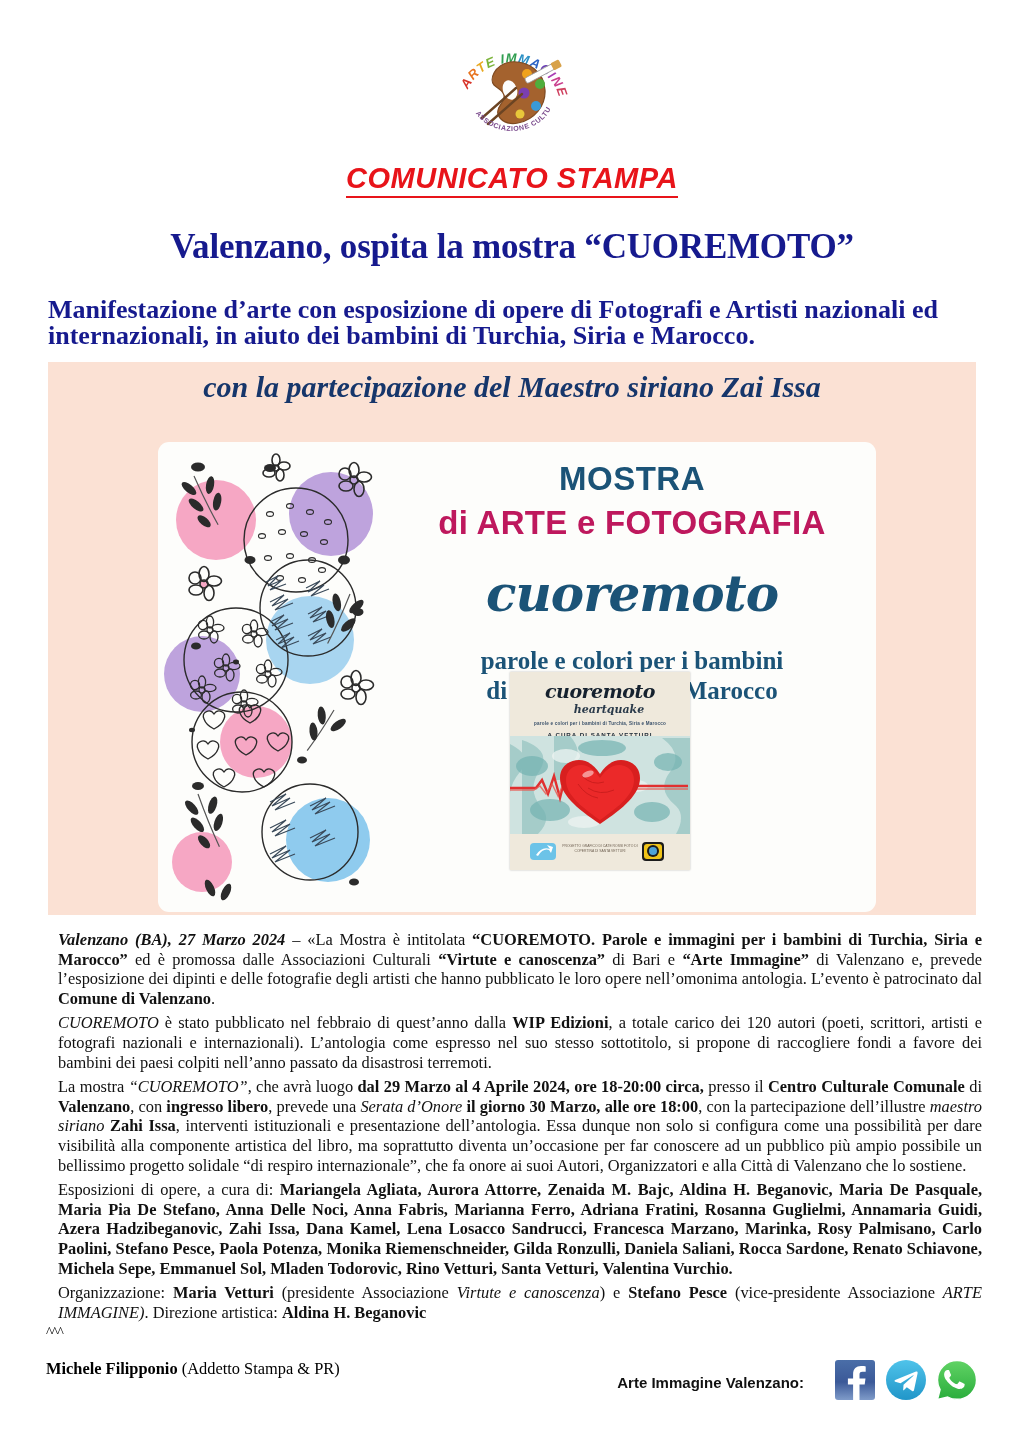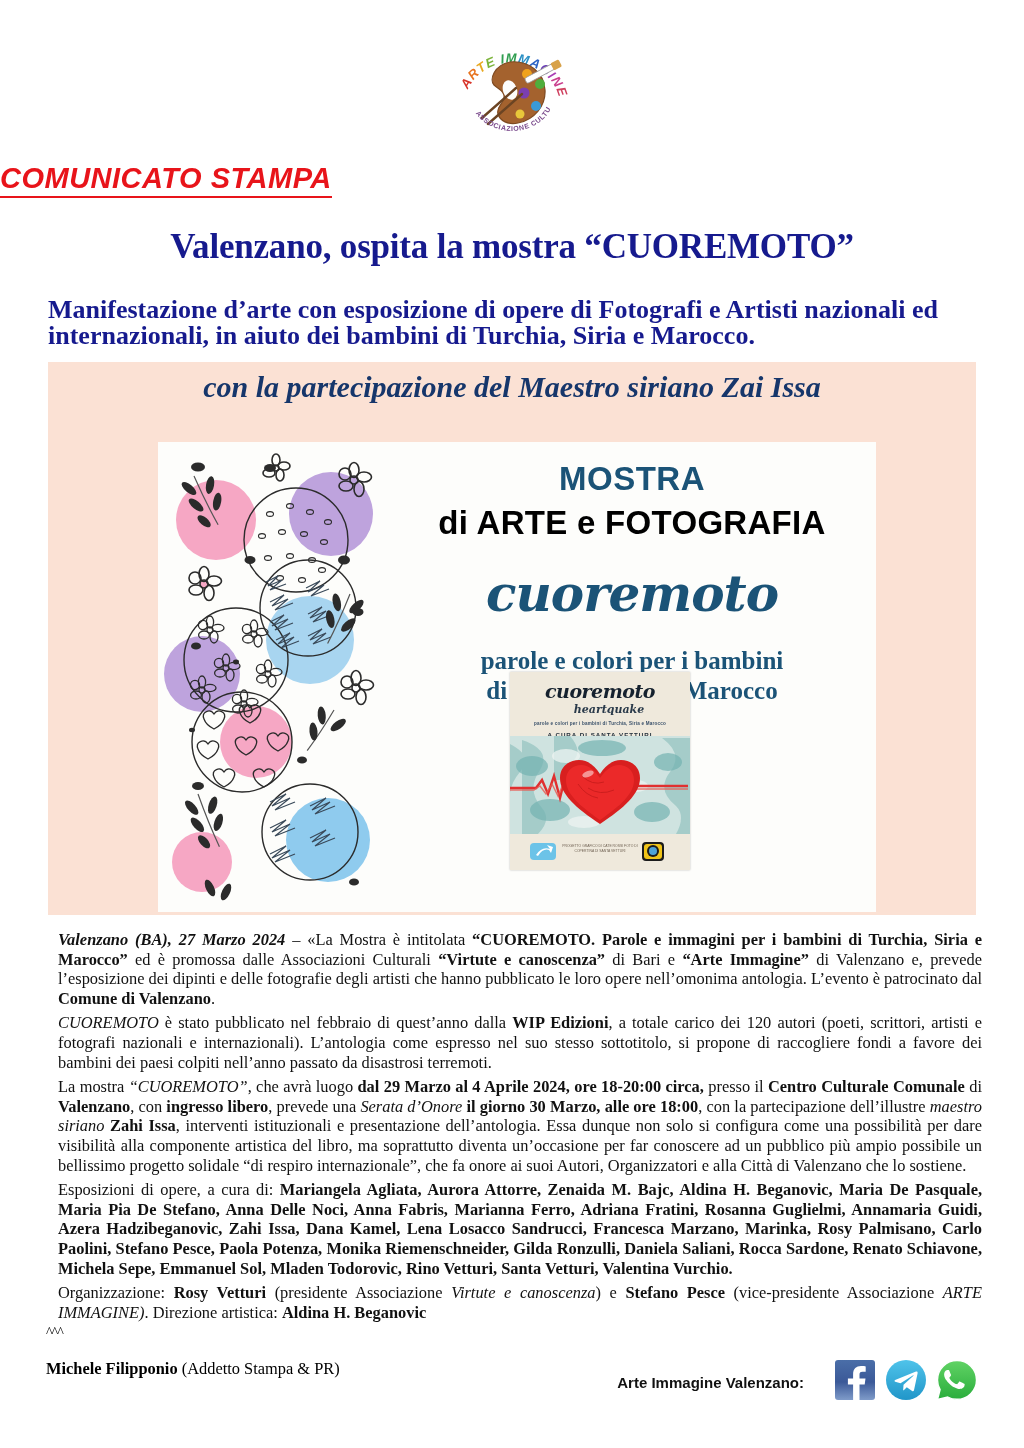--- a/index.html
+++ b/index.html
@@ -25,21 +25,21 @@
   .logo {
     position: relative;
     width: 120px; height: 118px;
   }
   .logo svg { display: block; }
 
   
   .press-release {
     position: absolute;
     top: 162px; left: 0; width: 1024px;
-    text-align: left;
+    text-align: center;
   }
   .press-release span {
     font-family: "Liberation Sans", sans-serif;
     font-weight: bold;
     font-style: italic;
     font-size: 29px;
     letter-spacing: 0.5px;
     color: #e8141a;
     border-bottom: 2px solid #e8141a;
     padding-bottom: 2px;
@@ -84,20 +84,21 @@
   }
   .poster-head .l1 { font-size: 27px; line-height: 32px; letter-spacing: 0.3px;}
   .poster-head .l2 { font-size: 30px; line-height: 30px; }
 
   .poster-inner {
     position: absolute;
     top: 80px; left: 110px;
     width: 718px; height: 470px;
     background: #fdfdfb;
     overflow: hidden;
+    border-radius: 11px;
   }
 
   .deco {
     position: absolute;
     top: 0; left: 0;
     width: 230px; height: 470px;
     overflow: hidden;
   }
 
   .poster-text {
@@ -111,21 +112,21 @@
     font-weight: bold;
     font-size: 33px;
     color: #1b5377;
     margin-top: 18px;
     letter-spacing: 0.5px;
   }
   .pt-arte {
     font-family: "Liberation Sans", sans-serif;
     font-weight: bold;
     font-size: 33px;
-    color: #000000;
+    color: #be185d;
     margin-top: 6px;
     letter-spacing: 0.3px;
   }
   .pt-script {
     font-family: "DejaVu Serif", serif;
     font-style: italic;
     font-weight: bold;
     font-size: 50px;
     color: #1b5377;
     margin-top: 22px;
@@ -602,21 +603,21 @@
 <div class="body-wrap">
 
   <p class="para"><span class="bi">Valenzano (BA), 27 Marzo 2024</span><span> – </span><span>«La Mostra è intitolata </span><span class="b">“CUOREMOTO. Parole e immagini per i bambini di Turchia, Siria e Marocco”</span><span> ed è promossa dalle Associazioni Culturali </span><span class="b">“Virtute e canoscenza”</span><span> di Bari e </span><span class="b">“Arte Immagine”</span><span> di Valenzano e, prevede l’esposizione dei dipinti e delle fotografie degli artisti che hanno pubblicato le loro opere nell’omonima antologia. L’evento è patrocinato dal </span><span class="b">Comune di Valenzano</span><span>.</span></p>
 
   <p class="para"><span class="i">CUOREMOTO</span><span> è stato pubblicato nel febbraio di quest’anno dalla </span><span class="b">WIP Edizioni</span><span>, a totale carico dei 120 autori (poeti, scrittori, artisti e fotografi nazionali e internazionali). L’antologia come espresso nel suo stesso sottotitolo, si propone di raccogliere fondi a favore dei bambini dei paesi colpiti nell’anno passato da disastrosi terremoti.</span></p>
 
   <p class="para"><span>La mostra </span><span class="i">“CUOREMOTO”</span><span>, che avrà luogo </span><span class="b">dal 29 Marzo al 4 Aprile 2024, ore 18-20:00 circa,</span><span> presso il </span><span class="b">Centro Culturale Comunale</span><span> di </span><span class="b">Valenzano</span><span>, con </span><span class="b">ingresso libero</span><span>, prevede una </span><span class="i">Serata d’Onore</span><span class="b"> il giorno 30 Marzo, alle ore 18:00</span><span>, con la partecipazione dell’illustre </span><span class="i">maestro siriano</span><span class="b"> Zahi Issa</span><span>, interventi istituzionali e presentazione dell’antologia. Essa dunque non solo si configura come una possibilità per dare visibilità alla componente artistica del libro, ma soprattutto diventa un’occasione per far conoscere ad un pubblico più ampio possibile un bellissimo progetto solidale “di respiro internazionale”, che fa onore ai suoi Autori, Organizzatori e alla Città di Valenzano che lo sostiene.</span></p>
 
   <p class="para"><span>Esposizioni di opere, a cura di: </span><span class="b">Mariangela Agliata, Aurora Attorre, Zenaida M. Bajc, Aldina H. Beganovic, Maria De Pasquale, Maria Pia De Stefano,  Anna Delle Noci, Anna Fabris, Marianna Ferro, Adriana Fratini, Rosanna Guglielmi, Annamaria Guidi,  Azera Hadzibeganovic,  Zahi Issa,  Dana Kamel,  Lena Losacco Sandrucci,  Francesca Marzano, Marinka,  Rosy Palmisano,  Carlo Paolini,  Stefano Pesce,  Paola Potenza,  Monika Riemenschneider,  Gilda Ronzulli, Daniela Saliani, Rocca Sardone, Renato Schiavone, Michela Sepe, Emmanuel Sol, Mladen Todorovic, Rino Vetturi, Santa Vetturi, Valentina Vurchio.</span></p>
 
-  <p class="para"><span>Organizzazione: </span><span class="b">Rosy Vetturi</span><span> (presidente Associazione </span><span class="i">Virtute e canoscenza</span><span>) e </span><span class="b">Stefano Pesce</span><span> (vice-presidente Associazione </span><span class="i">ARTE IMMAGINE)</span><span>. Direzione artistica: </span><span class="b">Aldina H. Beganovic</span></p>
+  <p class="para"><span>Organizzazione: </span><span class="b">Maria Vetturi</span><span> (presidente Associazione </span><span class="i">Virtute e canoscenza</span><span>) e </span><span class="b">Stefano Pesce</span><span> (vice-presidente Associazione </span><span class="i">ARTE IMMAGINE)</span><span>. Direzione artistica: </span><span class="b">Aldina H. Beganovic</span></p>
 
   <div class="caret">^^^</div>
 
   <div class="footer-row">
     <div class="footer-left"><span class="b">Michele Filipponio</span><span> (Addetto Stampa &amp; PR)</span></div>
 
     <div class="footer-right">
       <span class="lbl">Arte Immagine Valenzano:</span>
 
       <a class="sicon">

